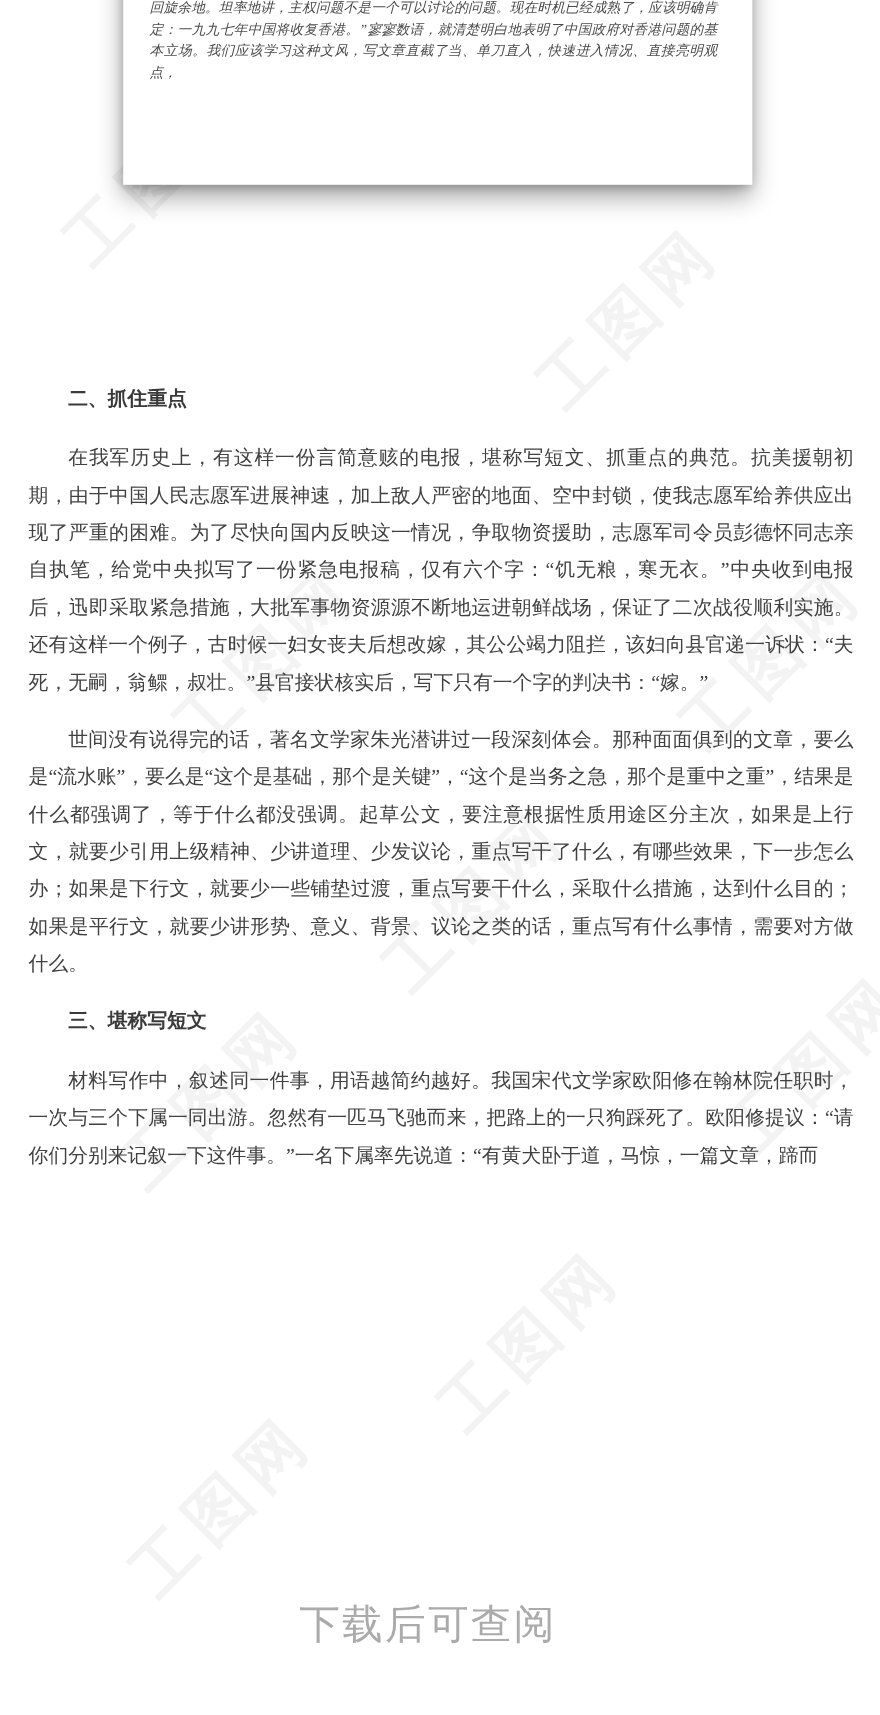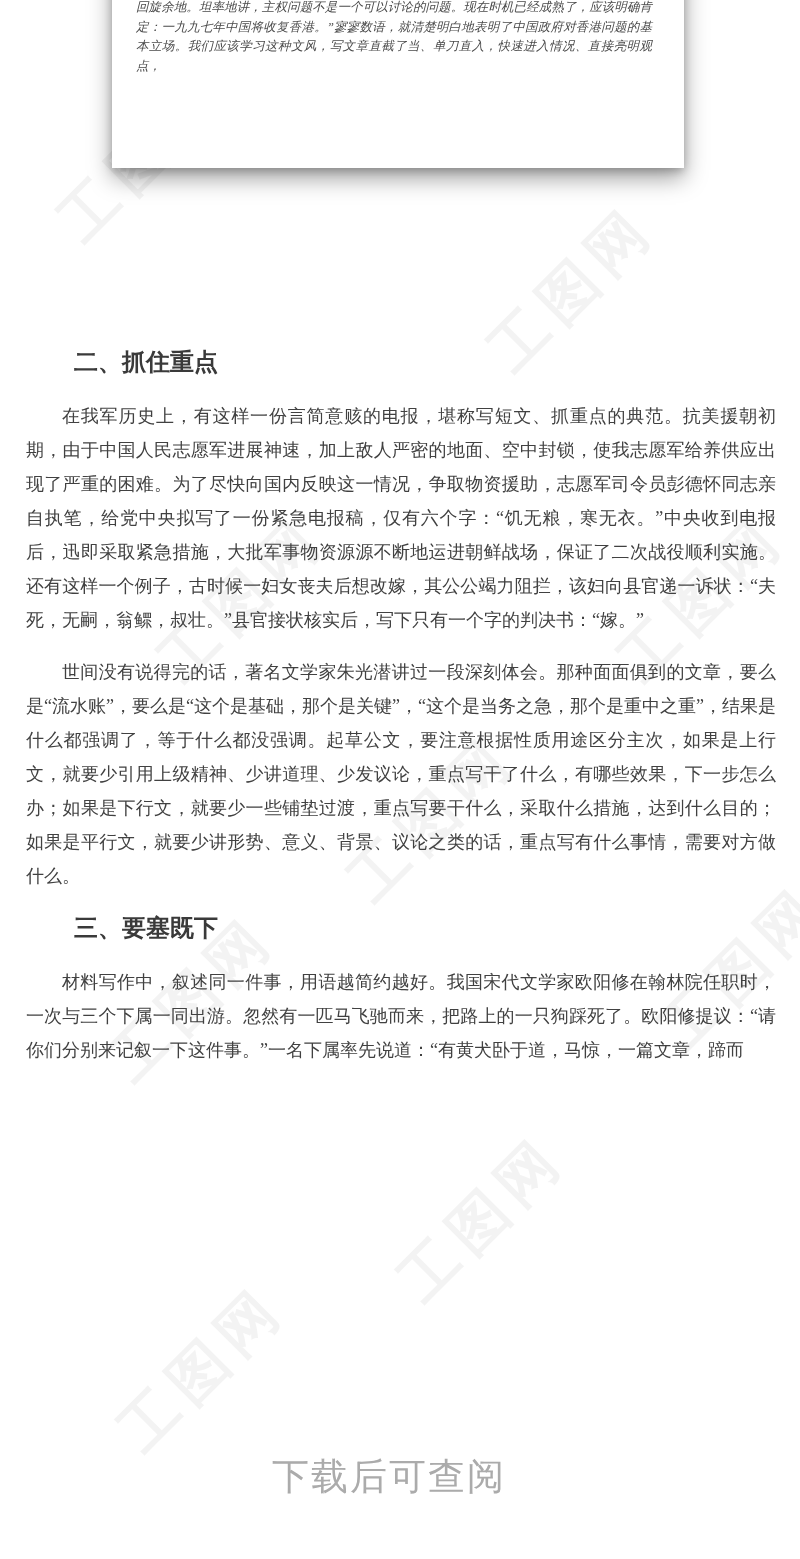--- a/index.html
+++ b/index.html
@@ -56,21 +56,21 @@
     z-index: 1;
     font-size: 18px;
     line-height: 34px;
     color: #414141;
     text-align: justify;
     text-justify: inter-character;
   }
   .article p { margin: 0 0 18px 0; }
   .article p.indent { text-indent: 2em; }
   .article h3 {
-    font-size: 24px;
+    font-size: 18px;
     font-weight: bold;
     color: #3a3a3a;
     margin: 4px 0 20px 0;
     text-indent: 2em;
     line-height: 34px;
   }
 
   
   .footer {
     position: absolute;
@@ -109,20 +109,20 @@
 
 <div class="article">
 
   <h3>二、抓住重点</h3>
 
 
   <p class="indent">在我军历史上，有这样一份言简意赅的电报，堪称写短文、抓重点的典范。抗美援朝初期，由于中国人民志愿军进展神速，加上敌人严密的地面、空中封锁，使我志愿军给养供应出现了严重的困难。为了尽快向国内反映这一情况，争取物资援助，志愿军司令员彭德怀同志亲自执笔，给党中央拟写了一份紧急电报稿，仅有六个字：“饥无粮，寒无衣。”中央收到电报后，迅即采取紧急措施，大批军事物资源源不断地运进朝鲜战场，保证了二次战役顺利实施。还有这样一个例子，古时候一妇女丧夫后想改嫁，其公公竭力阻拦，该妇向县官递一诉状：“夫死，无嗣，翁鳏，叔壮。”县官接状核实后，写下只有一个字的判决书：“嫁。”</p>
 
   <p class="indent">世间没有说得完的话，著名文学家朱光潜讲过一段深刻体会。那种面面俱到的文章，要么是“流水账”，要么是“这个是基础，那个是关键”，“这个是当务之急，那个是重中之重”，结果是什么都强调了，等于什么都没强调。起草公文，要注意根据性质用途区分主次，如果是上行文，就要少引用上级精神、少讲道理、少发议论，重点写干了什么，有哪些效果，下一步怎么办；如果是下行文，就要少一些铺垫过渡，重点写要干什么，采取什么措施，达到什么目的；如果是平行文，就要少讲形势、意义、背景、议论之类的话，重点写有什么事情，需要对方做什么。</p>
 
-  <h3>三、要塞既下</h3>
+  <h3>三、堪称写短文</h3>
 
   <p class="indent">材料写作中，叙述同一件事，用语越简约越好。我国宋代文学家欧阳修在翰林院任职时，一次与三个下属一同出游。忽然有一匹马飞驰而来，把路上的一只狗踩死了。欧阳修提议：“请你们分别来记叙一下这件事。”一名下属率先说道：“有黄犬卧于道，马惊，一篇文章，蹄而</p>
 </div>
 
 <div class="footer">
   <span>下载后可查阅</span>
 </div>
 
 </body></html>

